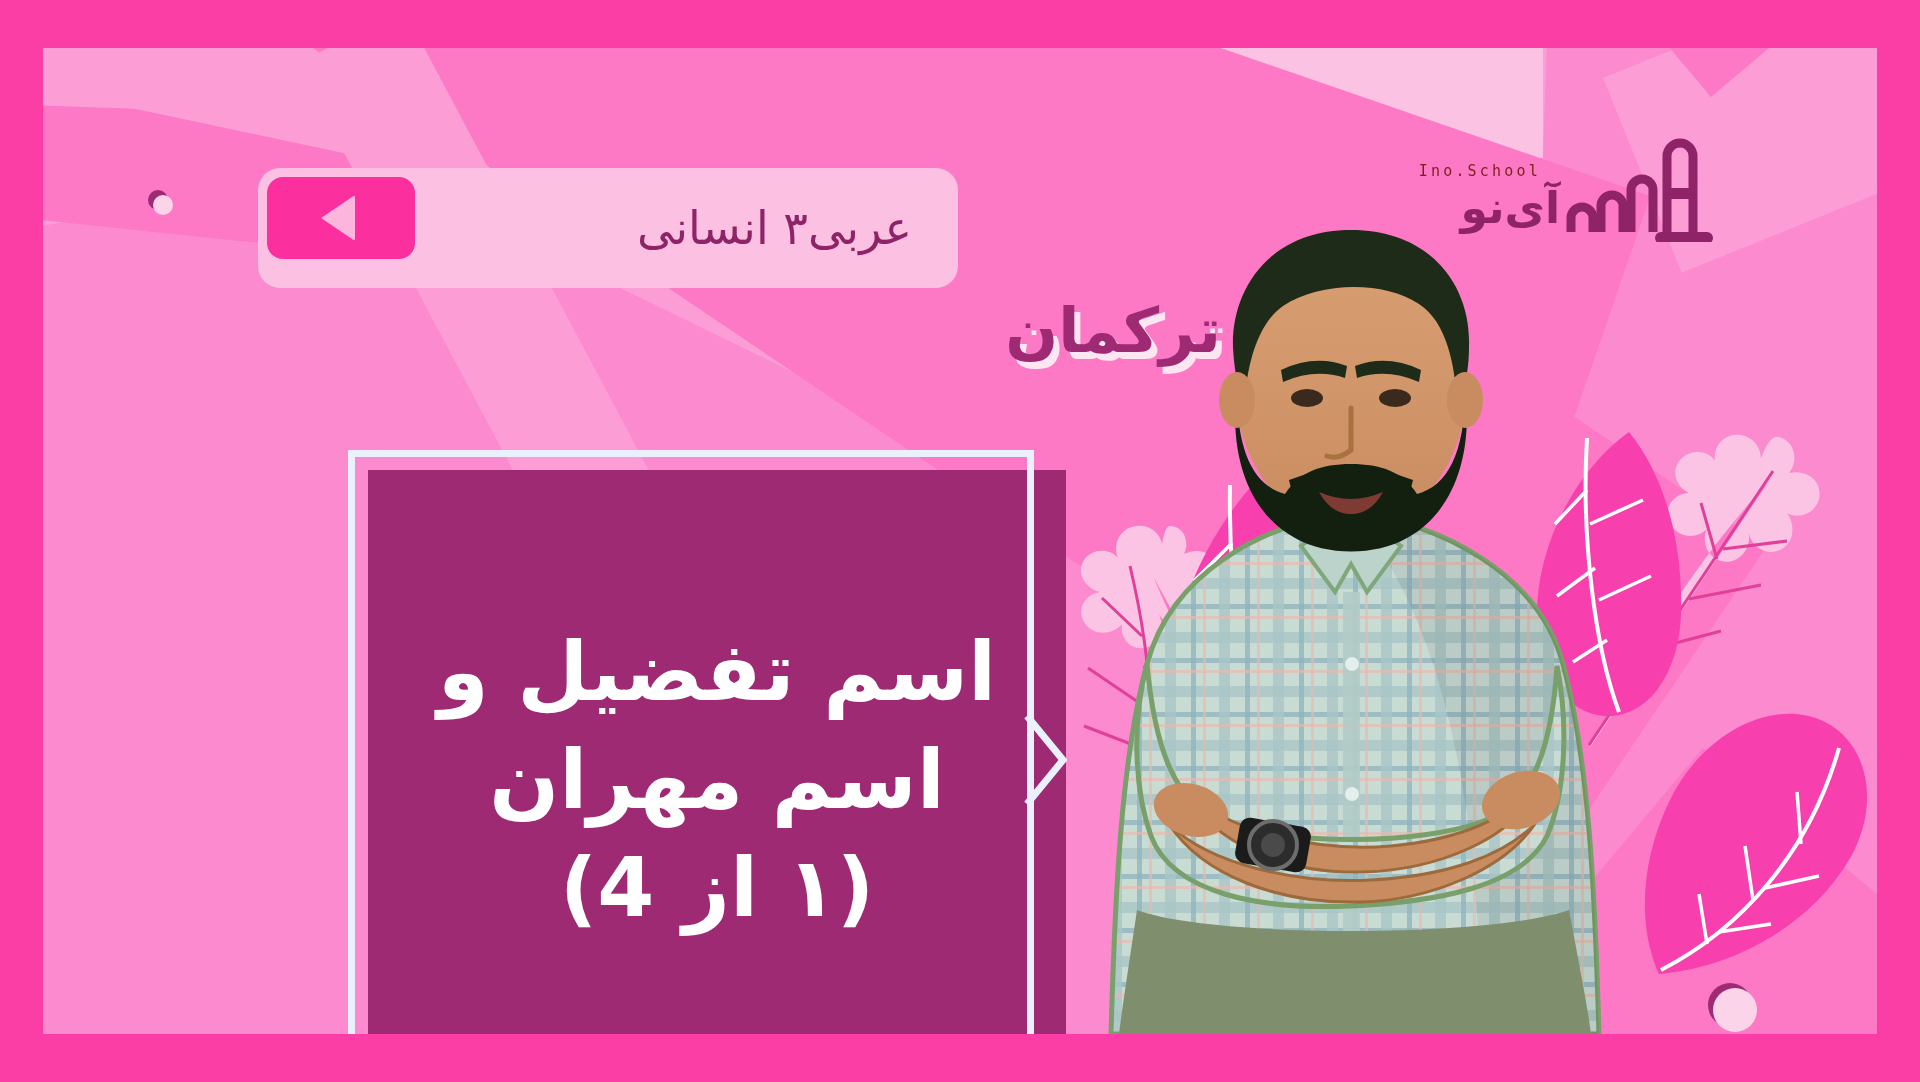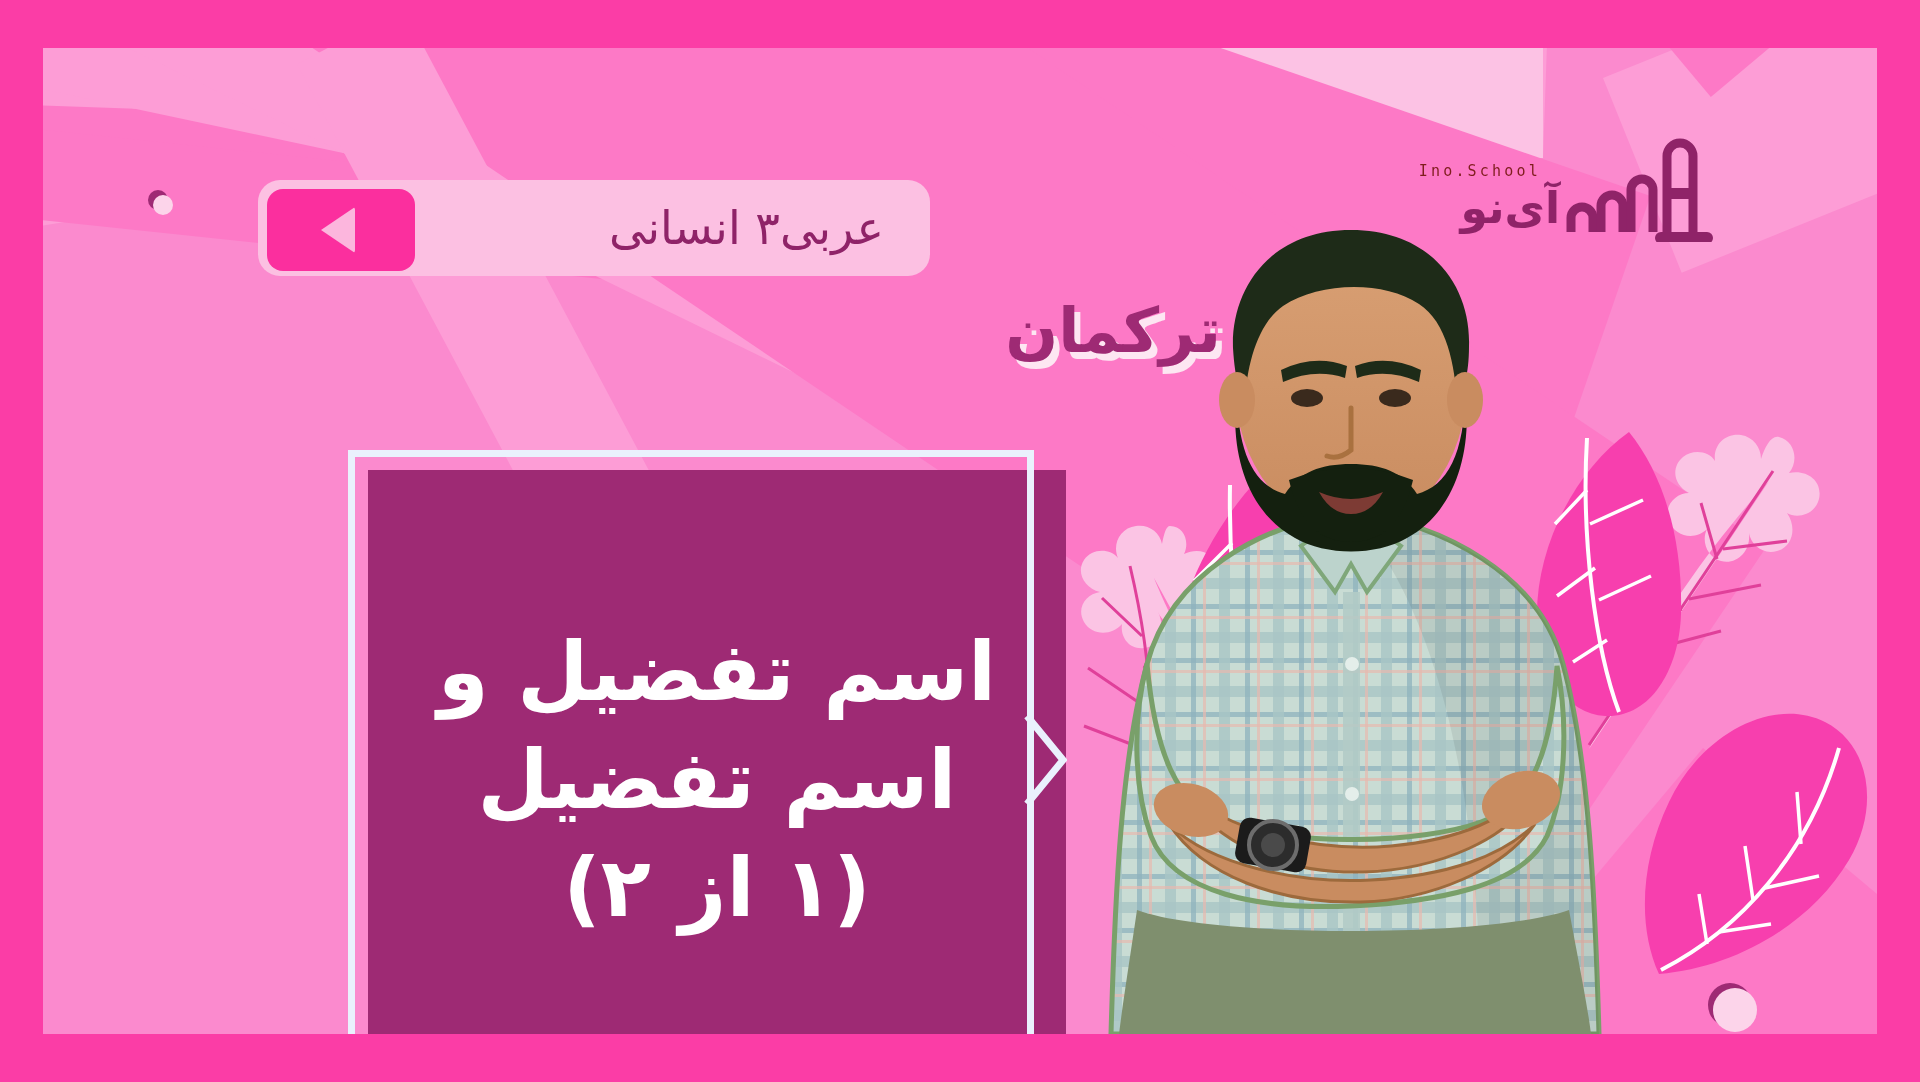--- a/index.html
+++ b/index.html
@@ -58,28 +58,29 @@
     transform:translate(5px,5px);
     z-index:-1;
   }
   .dot{z-index:3;}
   #dot-small{left:105px; top:142px; width:20px; height:20px;}
   #dot-large{left:1665px; top:935px; width:44px; height:44px;}
 
   
   .play-pill{
     position:absolute;
-    left:215px; top:132px;
-    width:672px; height:96px;
+    left:215px; top:120px;
+    width:672px; height:120px;
     background:#fcc0e2;
     border-radius:22px;
     z-index:5;
     display:flex;
     flex-direction:row-reverse;
     align-items:center;
+    padding-left:28px;
   }
   .play-btn{
     position:absolute;
     left:9px; top:9px;
     width:148px; height:82px;
     background:#fb2f9e;
     border-radius:16px;
     display:flex;
     align-items:center;
     justify-content:center;
@@ -399,22 +400,22 @@
     </div>
 
     <div class="instructor">
       <span>مهران ترکمان</span>
     </div>
 
     <div class="title-wrap">
       <div class="title-box"></div>
       <div class="title-text">
         <div class="title-line">اسم تفضیل و</div>
-        <div class="title-line">اسم تفضیل</div>
-        <div class="title-line">(۱ از ۲)</div>
+        <div class="title-line">اسم مهران</div>
+        <div class="title-line">(۱ از 4)</div>
       </div>
       <div class="title-frame"></div>
       <svg class="chevron" viewBox="0 0 44 96">
         <path fill="none" stroke="#eaf1fd" stroke-width="7" stroke-linejoin="miter" d="M4 4 L40 48 L4 92"></path>
       </svg>
     </div>
 
   </div>
 </div>
 

